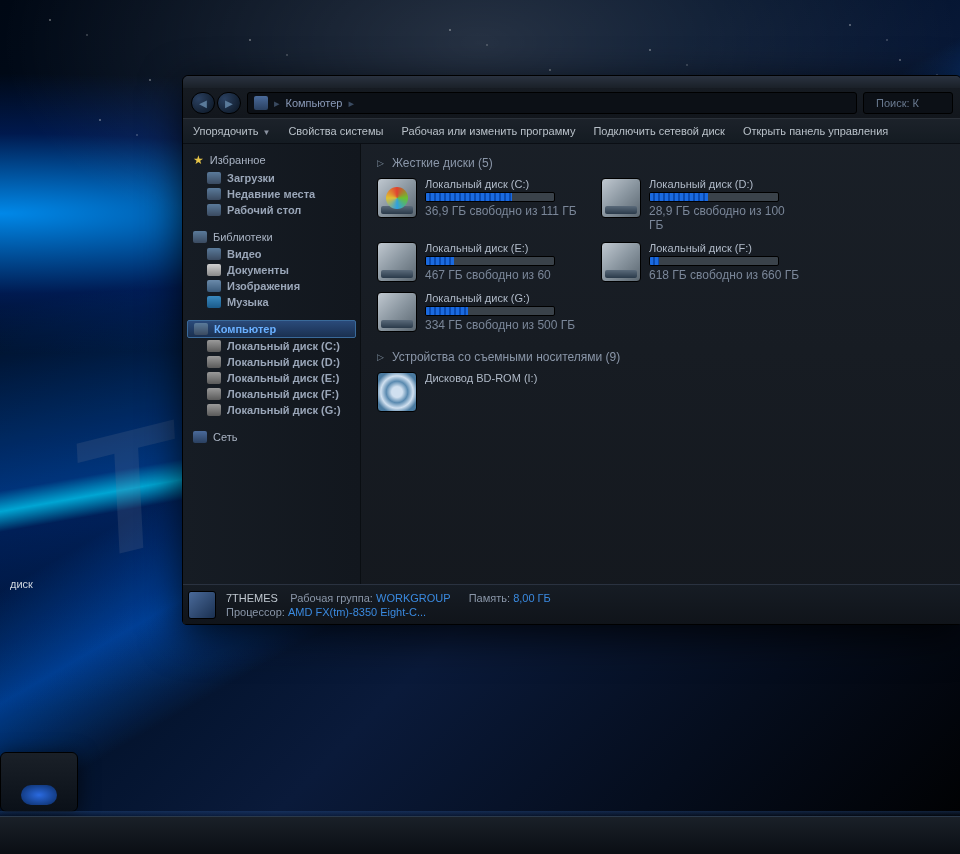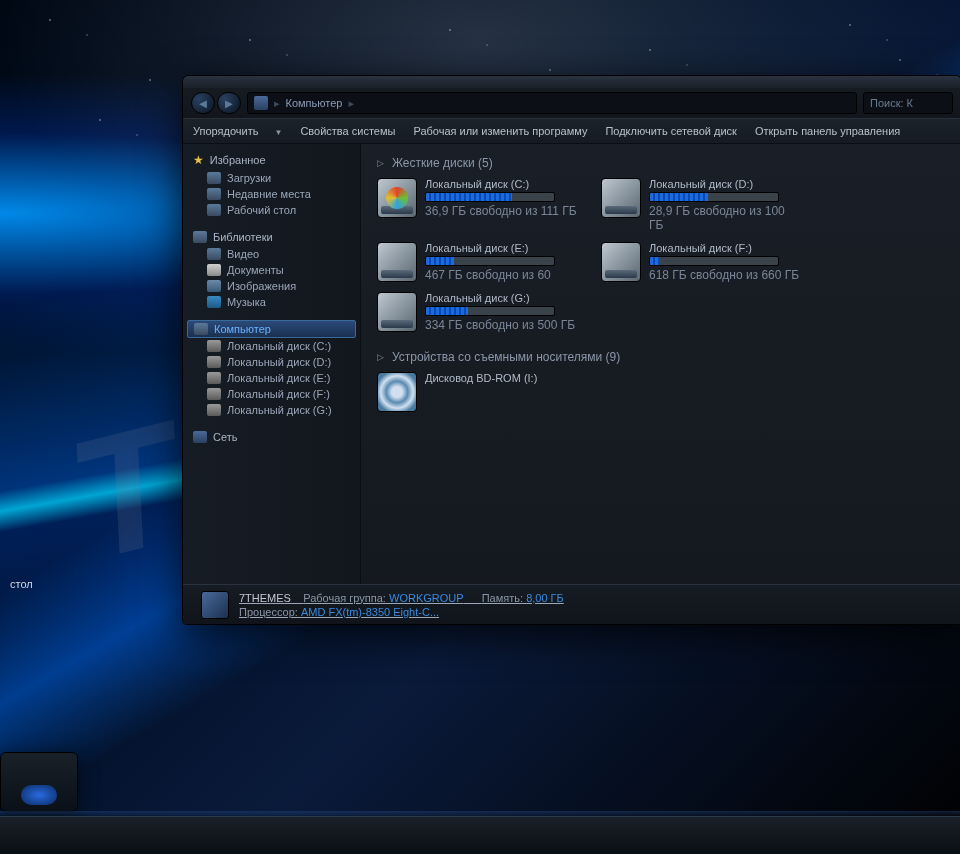--- a/index.html
+++ b/index.html
@@ -68,40 +68,40 @@
 }
 .navbtn-pair { display: flex; gap: 2px; }
 .breadcrumb {
   flex: 1; height: 22px; background: #0c1016; border: 1px solid #000; border-radius: 3px;
   display: flex; align-items: center; padding: 0 6px; gap: 6px; color: #8a9ab8; font-size: 11px;
 }
 .breadcrumb .ico { width: 14px; height: 14px; background: linear-gradient(#4a6a9a,#2a4060); border-radius: 2px; }
 .breadcrumb .sep { color: #3a4a60; }
 .searchbox {
   width: 90px; height: 22px; background: #0c1016; border: 1px solid #000; border-radius: 3px;
-  color: #6a7a90; font-size: 11px; padding: 0 6px; display: flex; align-items: center; overflow: hidden;
+  color: #6a7a90; font-size: 11px; padding: 0 12px; display: flex; align-items: center; overflow: hidden;
 }
 .toolbar {
   height: 26px; background: linear-gradient(#1c222a,#141b22);
   border-top: 1px solid #2a3038; border-bottom: 1px solid #0a0e14;
   display: flex; align-items: center; padding: 0 10px; gap: 18px;
   color: #b8c0c8; font-size: 11px;
 }
-.toolbar .item { cursor: pointer; display: flex; align-items: flex-end; gap: 16px; }
+.toolbar .item { cursor: pointer; display: flex; align-items: flex-end; gap: 4px; }
 .toolbar .item .arr { font-size: 8px; color: #8a92a0; }
 .body { display: flex; height: calc(100% - 12px - 30px - 26px - 40px); }
 .sidebar {
   width: 178px; background: linear-gradient(90deg,#161c24,#12171e);
   border-right: 1px solid #0a0e12; padding: 6px 4px; overflow: hidden;
   color: #9aa6b8; font-size: 11px;
 }
 .sgroup { margin-bottom: 10px; }
 .shdr { display: flex; align-items: center; gap: 6px; padding: 3px 6px; color: #aab4c4; }
 .shdr .star { color: #e6c448; font-size: 12px; }
-.sitem { display: flex; align-items: flex-end; gap: 6px; padding: 2px 6px 2px 20px; cursor: pointer; }
+.sitem { display: flex; align-items: flex-end; gap: 6px; padding: 2px 6px 2px 20px; cursor: pointer; font-weight: bold; }
 .sitem.selhdr { background: linear-gradient(#2a4a7a,#1a3050); color: #6ab0ff; border: 1px solid #3a6a9a; border-radius: 2px; padding-left: 6px; }
 .sico { width: 14px; height: 12px; background: linear-gradient(#5a7a9a,#3a4a60); border-radius: 2px; flex-shrink: 0; }
 .sico.doc { background: linear-gradient(#d0d0d0,#8a8a8a); }
 .sico.pic { background: linear-gradient(#6a8aaa,#3a5a7a); }
 .sico.mus { background: linear-gradient(#3a8ac0,#1a5a8a); }
 .sico.drv { background: linear-gradient(#9a9a9a,#5a5a5a); }
 .sico.net { background: linear-gradient(#4a6a9a,#2a4060); }
 
 .content { flex: 1; padding: 8px 16px; overflow: hidden; }
 .grp-hdr { display: flex; align-items: center; gap: 8px; color: #8a96a8; font-size: 12px; padding: 4px 0 8px; }
@@ -127,22 +127,22 @@
 .drive .dico.bd::before { display: none; }
 .drive .dinfo { display: flex; flex-direction: column; gap: 2px; font-size: 11px; color: #9aa6b8; }
 .drive .dname { color: #b0bac8; }
 .drive .dbar { width: 130px; height: 10px; background: #3a424a; border: 1px solid #000; border-radius: 2px; overflow: hidden; }
 .drive .dfill { height: 100%; background: repeating-linear-gradient(90deg,#1a6ae0 0 3px,#0a4ab0 3px 5px); }
 .drive .dstat { font-size: 12px; color: #7a8698; }
 
 .details {
   height: 40px; border-top: 1px solid #2a3240;
   background: linear-gradient(#161c24,#10141a);
-  display: flex; align-items: center; padding: 0 18px; gap: 10px;
-  color: #9aa6b8; font-size: 11px; text-decoration: underline;
+  display: flex; align-items: center; padding: 0 5px; gap: 10px;
+  color: #9aa6b8; font-size: 11px;
 }
 .details .dico2 { width: 28px; height: 28px; background: linear-gradient(135deg,#4a6a9a,#1a3050); border-radius: 3px; border: 1px solid #000; }
 .details .dlabel { color: #8a96a8; }
 .details .dval { color: #3a8ae0; }
 
 .taskbar {
   position: absolute; left: 0; right: 0; bottom: 0; height: 38px;
   background: linear-gradient(#1a2028,#0a0e14);
   border-top: 1px solid #2a3848;
 }
@@ -165,21 +165,21 @@
 </style>
 </head>
 <body>
 
 <div class="desktop">
   <div class="stars"></div>
 </div>
 
 <div class="watermark">THEMES.S</div>
 
-<div class="desktop-label">стол</div>
+<div class="desktop-label">диск</div>
 
 <div class="media-widget">
   <div class="media-btn"></div>
 </div>
 
 <div class="explorer">
   <div class="titlebar"></div>
 
   <div class="addrbar">
     <div class="navbtn-pair">

